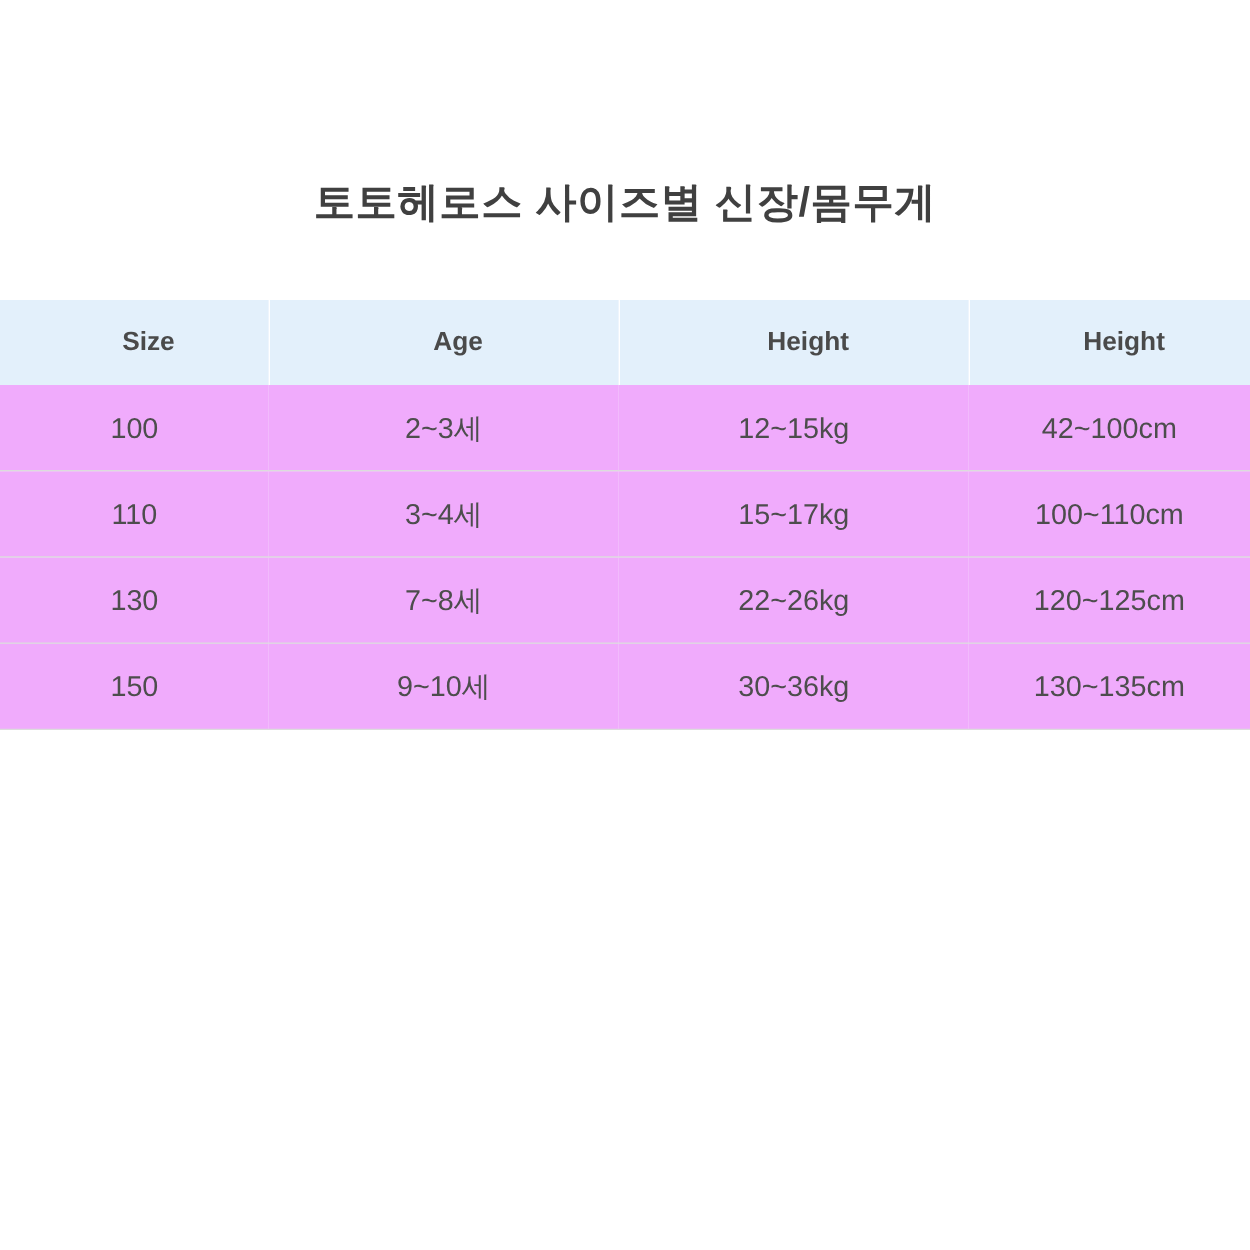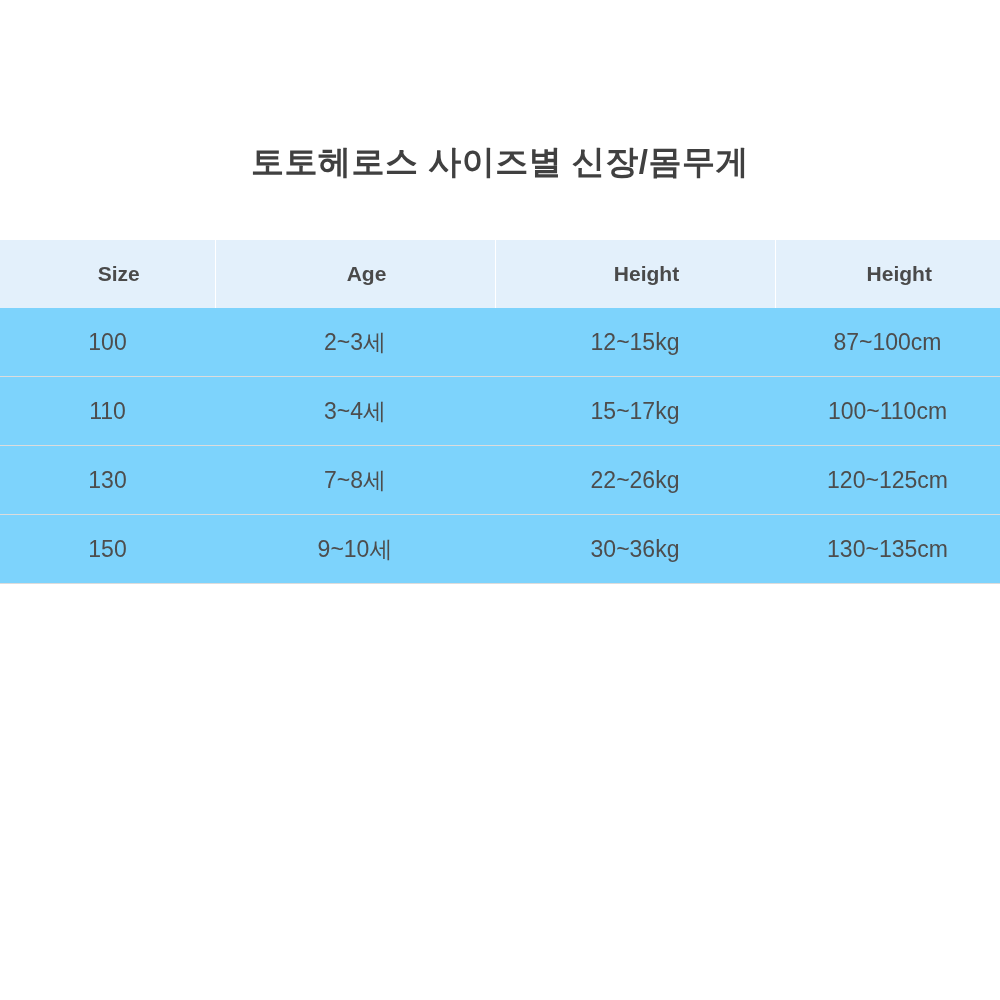--- a/index.html
+++ b/index.html
@@ -64,21 +64,21 @@
     margin-left: 32px;
   }
 
   .size-table tbody td {
     height: 66px;
     font-size: 23px;
     color: #4d4d4d;
     text-align: center;
     vertical-align: middle;
     border-bottom: 1px solid #dcdcdc;
-    background: #7dd3fc;
+    background: #f0abfc;
   }
 
   .size-table tbody tr:last-child td {
     border-bottom: 1px solid #dcdcdc;
     margin-left: 12px;
   }
 </style>
 </head>
 <body>
 
@@ -99,21 +99,21 @@
         <th>Age</th>
         <th>Height</th>
         <th>Height</th>
       </tr>
     </thead>
     <tbody>
       <tr>
         <td>100</td>
         <td>2~3세</td>
         <td>12~15kg</td>
-        <td>87~100cm</td>
+        <td>42~100cm</td>
       </tr>
       <tr>
         <td>110</td>
         <td>3~4세</td>
         <td>15~17kg</td>
         <td>100~110cm</td>
       </tr>
       <tr>
         <td>130</td>
         <td>7~8세</td>

